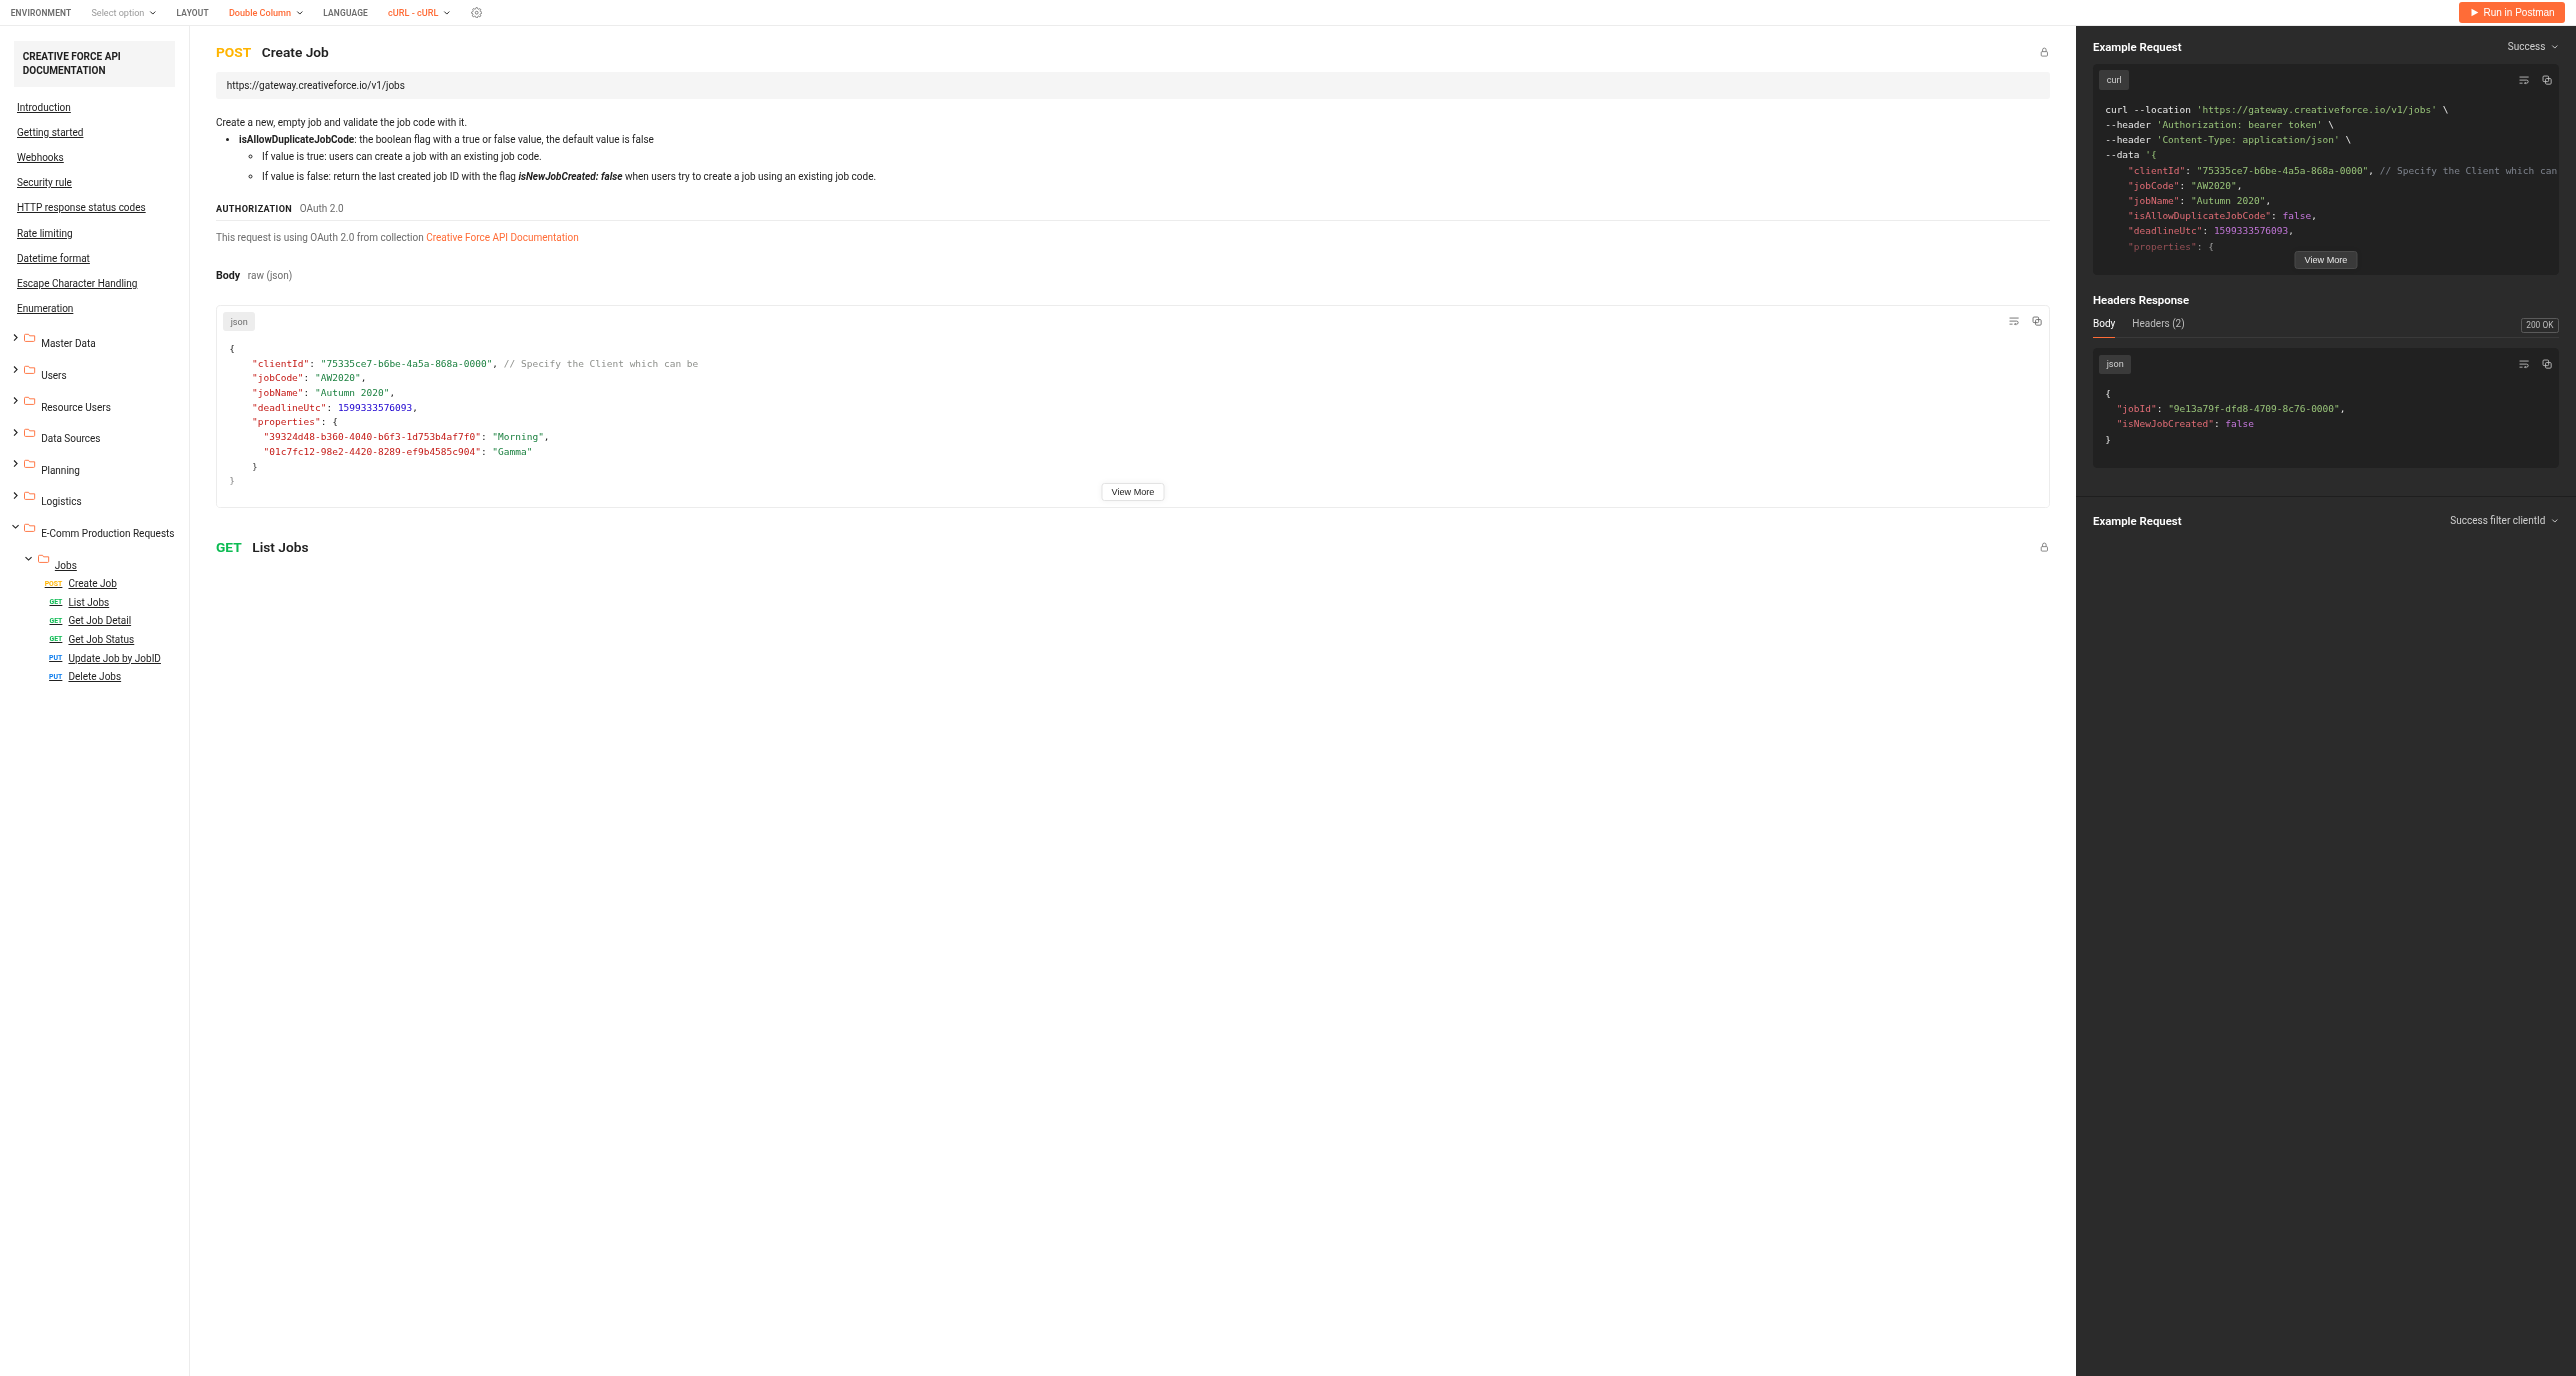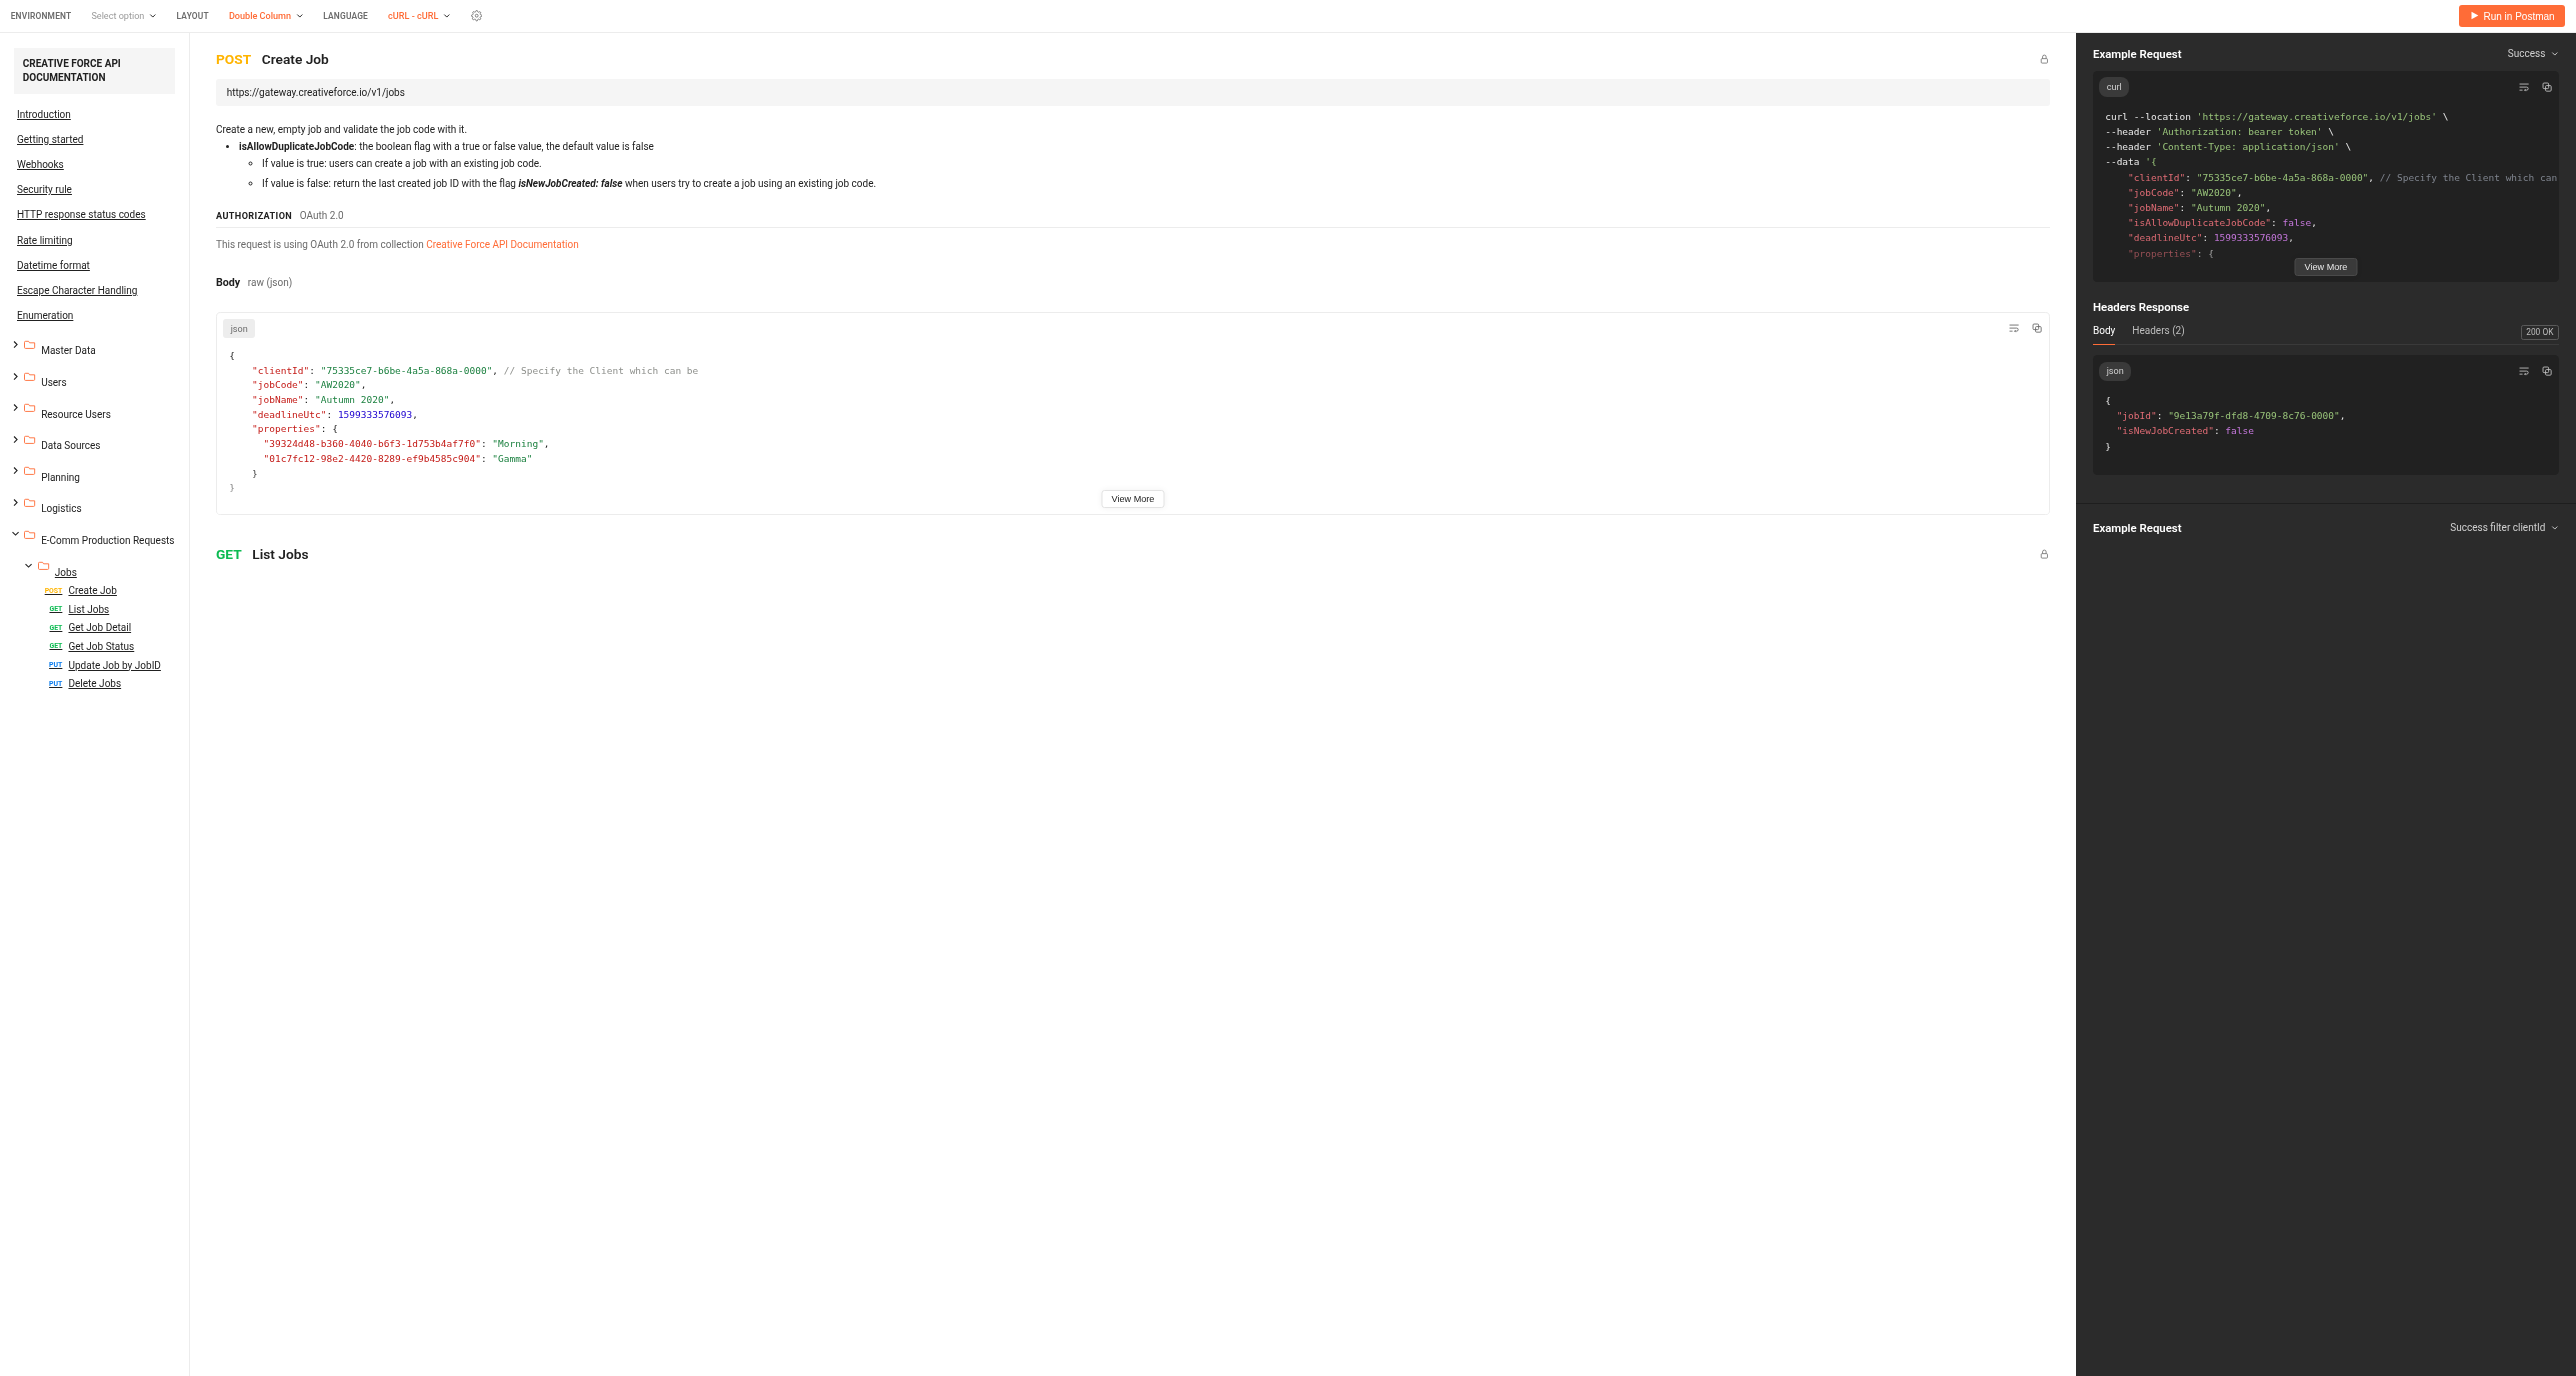--- a/index.html
+++ b/index.html
@@ -1,20 +1,20 @@
 <!DOCTYPE html>
 <html style="font-size:12.2px"><head>
 <meta charset="utf-8">
 <style>
   * { box-sizing: border-box; margin: 0; padding: 0; }
   body { font-family: -apple-system, BlinkMacSystemFont, "Segoe UI", Roboto, sans-serif; font-size: 10px; color: #212121; height: 100vh; overflow: hidden; display: flex; flex-direction: column; }
   a { color: inherit; }
 
   
-  .topbar { display: flex; align-items: center; height: 33px; padding: 0 10.7px; border-bottom: 0.8px solid #ececec; gap: 20px; flex: 0 0 auto; }
+  .topbar { display: flex; align-items: center; height: 26px; padding: 0 10.7px; border-bottom: 0.8px solid #ececec; gap: 20px; flex: 0 0 auto; }
   .topbar .lbl { font-size: 8.4px; font-weight: 600; color: #6b6b6b; letter-spacing: 0.2px; }
   .topbar .dd { display: inline-flex; align-items: center; gap: 4.6px; cursor: pointer; }
   .topbar .dd .val { font-size: 9.1px; color: #9b9b9b; }
   .topbar .dd .val.orange { color: #ff6c37; font-weight: 500; }
   .topbar .chev { width: 7.6px; height: 7.6px; }
   .topbar .gear { width: 11.4px; height: 11.4px; cursor: pointer; color: #6b6b6b; }
   .topbar .spacer { flex: 1; }
   .run-btn { background: #ff6c37; color: #fff; border: none; border-radius: 3px; padding: 5.3px 10.7px; font-size: 10px; display: inline-flex; align-items: center; gap: 4.6px; cursor: pointer; font-weight: 500; }
   .run-btn svg { width: 9.1px; height: 9.1px; fill: #fff; }
 
@@ -75,21 +75,21 @@
   .lc { color: #8e908c; }
 
   
   .right { width: 500px; background: #2b2b2b; color: #e8e8e8; overflow-y: auto; }
   .rblock { padding: 13.7px 17px 4.6px 17px; }
   .rtitle-row { display: flex; align-items: center; margin-bottom: 10.7px; }
   .rtitle { font-size: 11.4px; font-weight: 600; color: #fff; }
   .rsel { margin-left: auto; font-size: 10px; color: #d0d0d0; display: inline-flex; align-items: center; gap: 6.1px; cursor: pointer; }
   .darkcard { background: #212121; border-radius: 4.6px; position: relative; overflow: hidden; }
   .darkcard .tabrow { display: flex; align-items: center; padding: 6.1px; }
-  .darkcard .tab { background: #3a3a3a; color: #d0d0d0; border-radius: 8px; padding: 4.6px 7.6px; font-size: 9.1px; }
+  .darkcard .tab { background: #3a3a3a; color: #d0d0d0; border-radius: 2px; padding: 4.6px 7.6px; font-size: 9.1px; }
   .darkcard .tools { margin-left: auto; display: flex; gap: 10.7px; }
   .darkcard .tools svg { width: 12.2px; height: 12.2px; color: #bdbdbd; cursor: pointer; }
   .darkcard pre { font-family: ui-monospace, Menlo, Consolas, monospace; font-size: 9.5px; line-height: 1.6; padding: 6.1px 12.2px 21.3px; white-space: pre; overflow-x: hidden; color: #e8e8e8; }
   .darkcard .view-more { background: #3a3a3a; border: 0.8px solid #4a4a4a; color: #e8e8e8; }
   
   .dk { color: #e06c75; }
   .ds { color: #98c379; }
   .dn { color: #c678dd; }
   .db { color: #c678dd; }
   .dc { color: #7f848e; }

